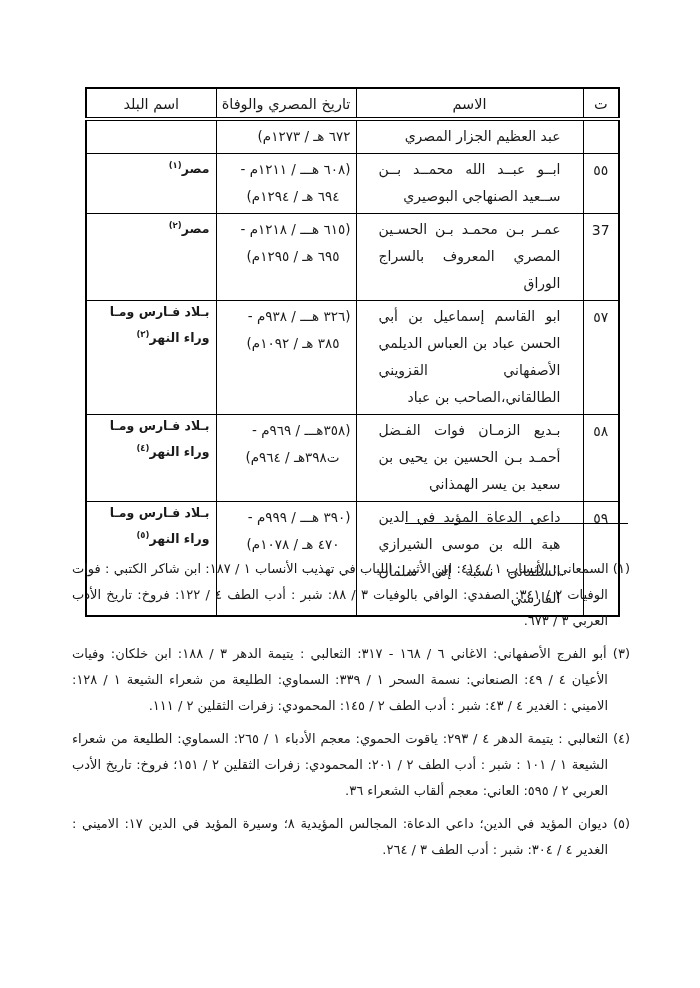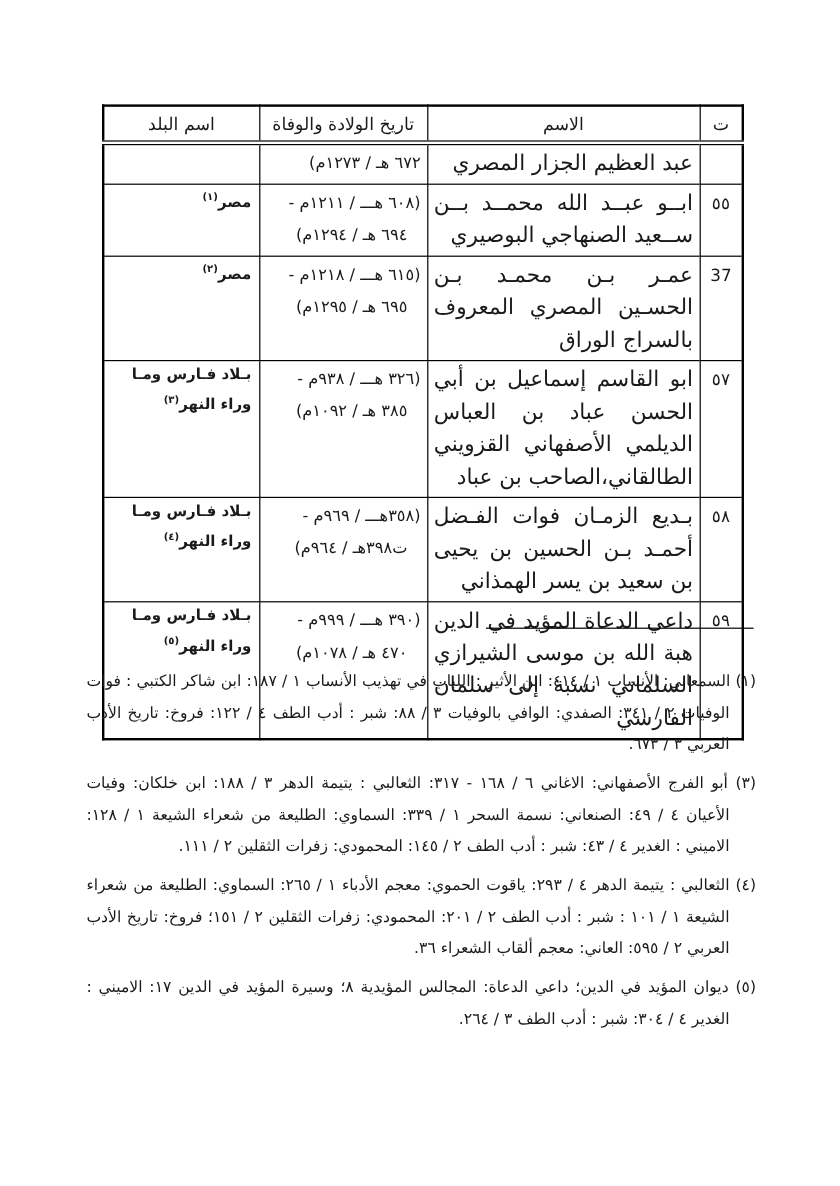--- a/index.html
+++ b/index.html
@@ -43,23 +43,23 @@
   .col-dates   { width: 140px; }
   .col-country { width: 130px; }
 
   .c-num {
     text-align: center;
     font-size: 14px;
     padding-top: 5px;
     line-height: 22px;
   }
   .c-name {
-    font-size: 18px;
+    font-size: 14px;
     line-height: 27px;
-    padding: 2px 5px 3px;
+    padding: 2px 22px 3px;
     text-align: justify;
     text-align-last: right;
   }
   .c-dates {
     font-size: 13.5px;
     line-height: 27px;
     padding: 2px 5px 3px;
     text-align: right;
     white-space: nowrap;
   }
@@ -105,21 +105,21 @@
     <colgroup>
       <col class="col-num">
         <col class="col-name">
         <col class="col-dates">
         <col class="col-country">
     </colgroup>
     <thead>
       <tr>
         <th>ت</th>
         <th>الاسم</th>
-        <th>تاريخ الولادة والوفاة</th>
+        <th>تاريخ المصري والوفاة</th>
         <th>اسم البلد</th>
       </tr>
     </thead>
     <tbody>
 
       <tr>
         <td class="c-num"></td>
         <td class="c-name">عبد العظيم الجزار المصري</td>
         <td class="c-dates">
           <div class="l1">٦٧٢ هـ / ١٢٧٣م)</div>

